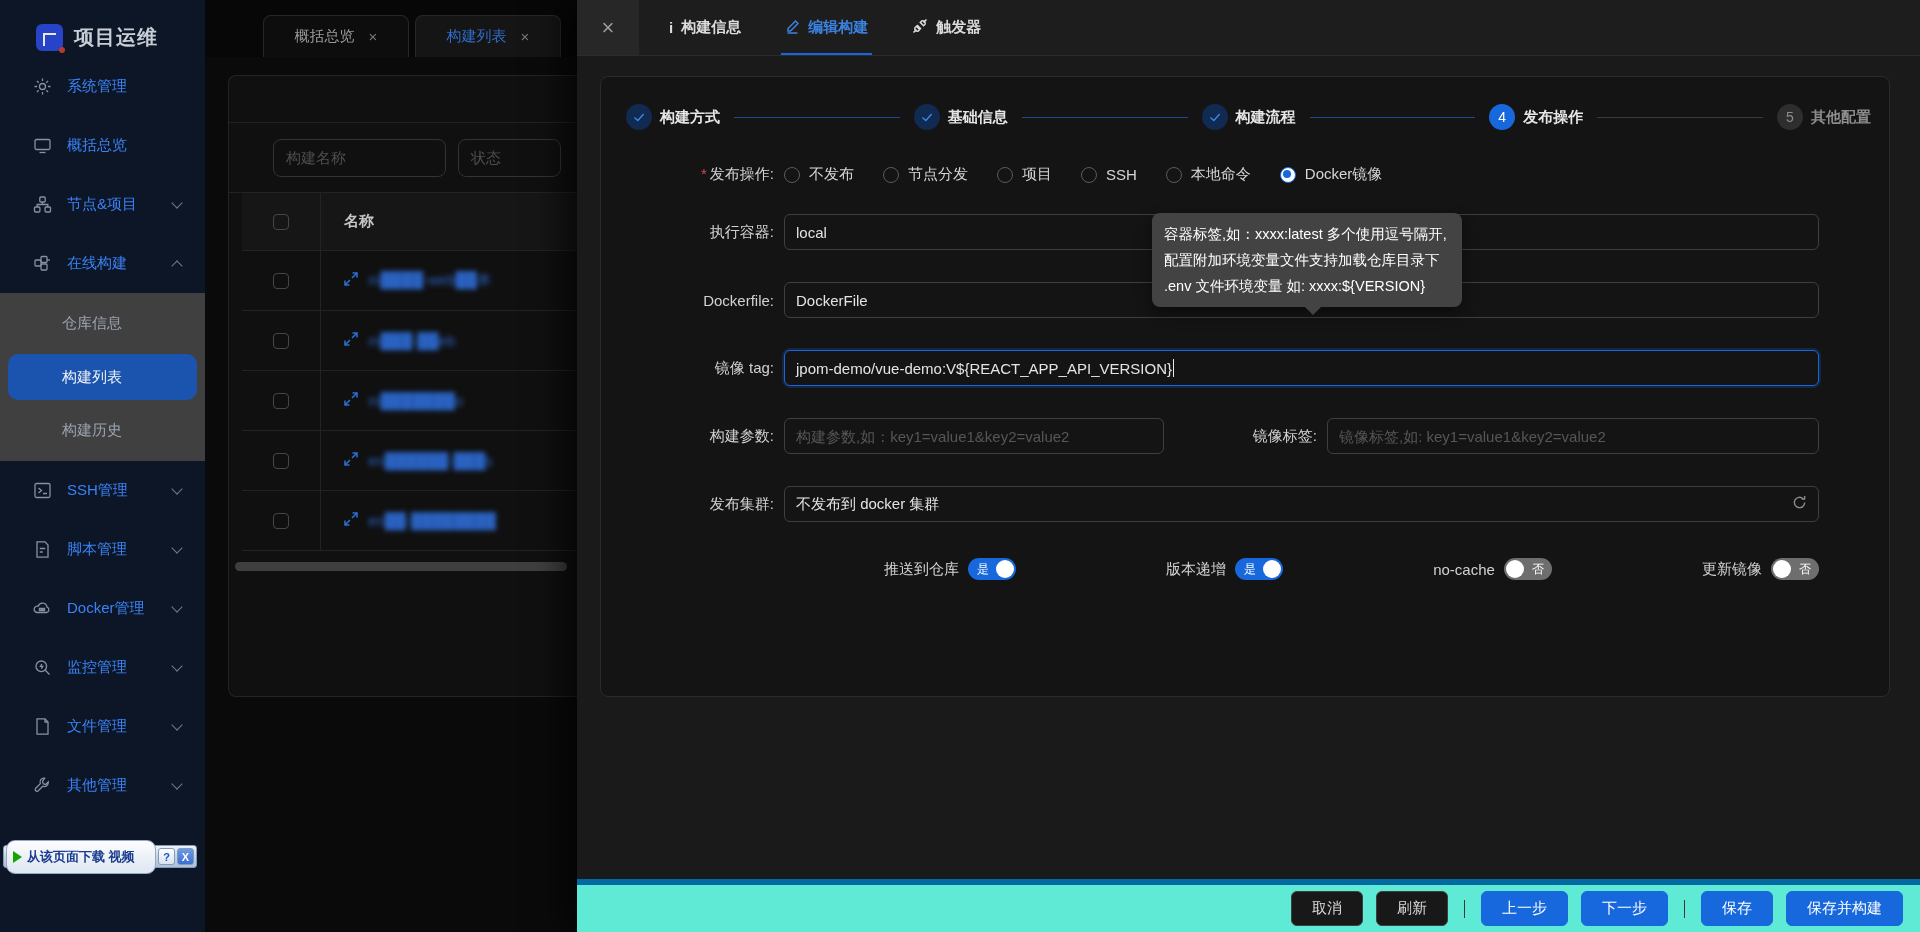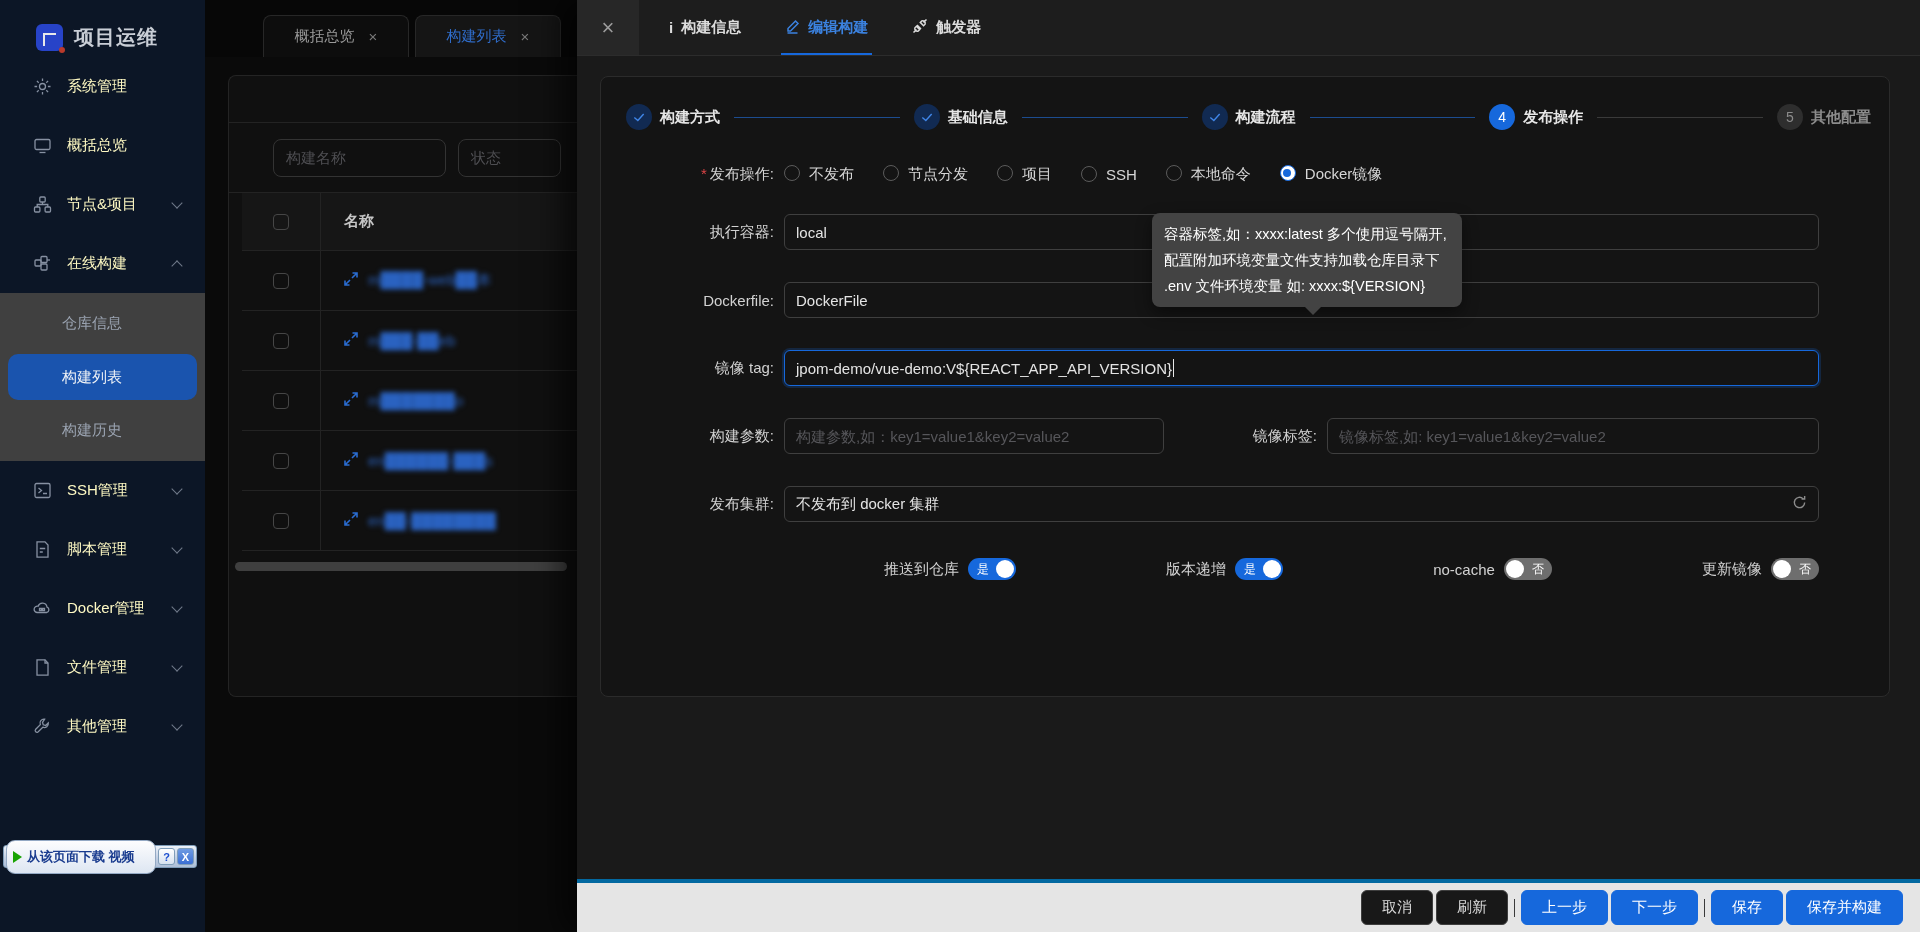--- a/index.html
+++ b/index.html
@@ -7,21 +7,21 @@
     font-family:"Liberation Sans","DejaVu Sans",sans-serif; }
   .root { position:relative; width:1920px; height:932px; background:#0a0a0a; }
 
   
   .sidebar { position:absolute; left:0; top:0; width:205px; height:932px; background:#0c1626; z-index:2; }
   .logo { display:flex; align-items:center; padding:24px 0 6px 36px; }
   .logo-mark { position:relative; width:27px; height:27px; background:#2743c8; border-radius:6px; display:flex; align-items:center; justify-content:center; }
   .logo-mark .g1 { width:13px; height:13px; border:2.2px solid #e8e8ea; border-right:none; border-bottom:none; margin-top:3px; }
   .logo-mark .dot { position:absolute; right:-2px; bottom:-2px; width:6px; height:6px; border-radius:50%; background:#b93a2b; }
   .logo-text { margin-left:11px; color:#c9ced6; font-size:20px; font-weight:bold; letter-spacing:1px; }
-  .side-item { position:relative; height:59px; display:flex; align-items:center; padding-left:33px; color:#fef9c3; cursor:pointer; }
+  .side-item { position:relative; height:59px; display:flex; align-items:center; padding-left:33px; color:#3b82f6; cursor:pointer; }
   .side-item .s-label { margin-left:15px; font-size:15px; }
   .s-icon { width:19px; height:19px; display:flex; align-items:center; justify-content:center; }
   .s-icon svg { stroke:#8791a2; fill:none; stroke-width:1.3; }
   .chev { position:absolute; right:24px; width:8px; height:8px; border-right:1.4px solid #707a89; border-bottom:1.4px solid #707a89; }
   .chev.down { transform:rotate(45deg); margin-top:-4px; }
   .chev.up { transform:rotate(-135deg); margin-top:4px; }
   .side-sub { background:#404040; padding:2px 0; }
   .sub-item { height:57px; display:flex; align-items:center; padding-left:62px; color:#9aa3b1; font-size:15px; cursor:pointer; }
   .sub-item.active { margin:2px 8px; height:46px; border-radius:10px; background:#1a54ae; color:#f0f3f7; padding-left:54px; }
 
@@ -84,21 +84,21 @@
   .step.wait .st-label { color:#8c8c8c; }
   .st-line { flex:1; height:1px; margin:0 14px; background:#1c4c8f; }
   .st-line.gray { background:#3a3a3a; }
 
   
   .form { padding:14px 70px 0 0; }
   .f-row { display:flex; align-items:center; margin-bottom:32px; }
   .f-label { width:183px; text-align:right; padding-right:10px; color:#d2d2d2; font-size:15px; flex:none; }
   .req { color:#dc4446; margin-right:3px; }
   .radios { display:flex; align-items:center; margin-bottom:30px; }
-  .radio-item { display:flex; align-items:flex-start; margin-right:29px; cursor:pointer; }
+  .radio-item { display:flex; align-items:center; margin-right:29px; cursor:pointer; }
   .radio { width:16px; height:16px; border-radius:50%; border:1.4px solid #5b5b5b; margin-right:9px; flex:none; position:relative; }
   .radio.checked { border-color:#1668dc; background:#fff; }
   .radio.checked::after { content:""; position:absolute; left:2.5px; top:2.5px; width:8px; height:8px; border-radius:50%; background:#1668dc; }
   .radio-item span { color:#d6d6d6; font-size:15px; }
   .f-input { flex:1; height:36px; border:1px solid #3f3f3f; border-radius:6px; background:#141414; color:#e4e4e4; font-size:15px; padding:0 11px; display:flex; align-items:center; }
   .f-input.focused { border-color:#1668dc; box-shadow:0 0 0 2px rgba(22,104,220,.22); }
   .caret { width:1.2px; height:18px; background:#e8e8e8; margin-left:1px; }
   input.f-input::placeholder, .ph { color:#56565a; }
   .f-input.w-fixed { flex:none; width:380px; }
   .f-label.second { width:163px; }
@@ -117,22 +117,22 @@
   .sw-text { position:absolute; top:3px; font-size:12px; color:#fff; }
   .switch.on .sw-text { left:9px; } .switch.off .sw-text { right:8px; }
 
   
   .tooltip { position:absolute; left:551px; top:136px; width:310px; background:#434343; border-radius:8px;
     padding:8px 12px; color:#fff; font-size:14.5px; line-height:26px; z-index:9; box-shadow:0 6px 16px rgba(0,0,0,.45); }
   .tooltip::after { content:""; position:absolute; left:152px; bottom:-8px; width:0; height:0;
     border-left:9px solid transparent; border-right:9px solid transparent; border-top:9px solid #434343; }
 
   
-  .d-footer { position:absolute; left:0; right:0; bottom:0; height:53px; background:#e5e5e5; border-top:4px solid #0369a1;
-    display:flex; align-items:center; justify-content:flex-end; padding-right:17px; gap:3px; }
+  .d-footer { position:absolute; left:0; right:0; bottom:0; height:53px; background:#5eead4; border-top:6px solid #0369a1;
+    display:flex; align-items:center; justify-content:flex-end; padding-right:17px; gap:13px; }
   .btn { height:35px; padding:0 20px; border-radius:6px; font-size:15px; display:flex; align-items:center; cursor:pointer; white-space:nowrap; }
   .btn-default { background:#181818; border:1px solid #3e3e3e; color:#dcdcdc; }
   .btn-primary { background:#1668dc; border:1px solid #1668dc; color:#fff; }
   .v-div { width:1px; height:18px; background:#3a3a3a; margin:0 3px; }
 </style>
 </head>
 <body>
 
 <div class="root">
 
@@ -221,20 +221,30 @@
       <span class="chev down"></span>
     </div>
     <div class="side-item">
       <span class="s-icon">
           <svg width="19" height="19" viewBox="0 0 19 19">
             <path d="M4.5 13.5a3.2 3.2 0 1 1 .6-6.3 4.6 4.6 0 0 1 8.9.9 2.8 2.8 0 0 1-.4 5.4z"></path>
             <path d="M6.5 9.5h2v2h-2zM9.5 9.5h2v2h-2z"></path>
           </svg>
         </span>
       <span class="s-label">Docker管理</span>
+      <span class="chev down"></span>
+    </div>
+    <div class="side-item">
+      <span class="s-icon">
+          <svg width="19" height="19" viewBox="0 0 19 19">
+            <circle cx="8.3" cy="8.3" r="5.3"></circle>
+            <path d="M12.3 12.3l4.2 4.2M8.9 6l-1.5 2.3h2.4L8.3 10.6"></path>
+          </svg>
+        </span>
+      <span class="s-label">监控管理</span>
       <span class="chev down"></span>
     </div>
     <div class="side-item">
       <span class="s-icon">
           <svg width="19" height="19" viewBox="0 0 19 19">
             <path d="M4 1.8h8l3 3.2v12.2H4z"></path>
             <path d="M12 1.8v3.2h3"></path>
           </svg>
         </span>
       <span class="s-label">文件管理</span>

